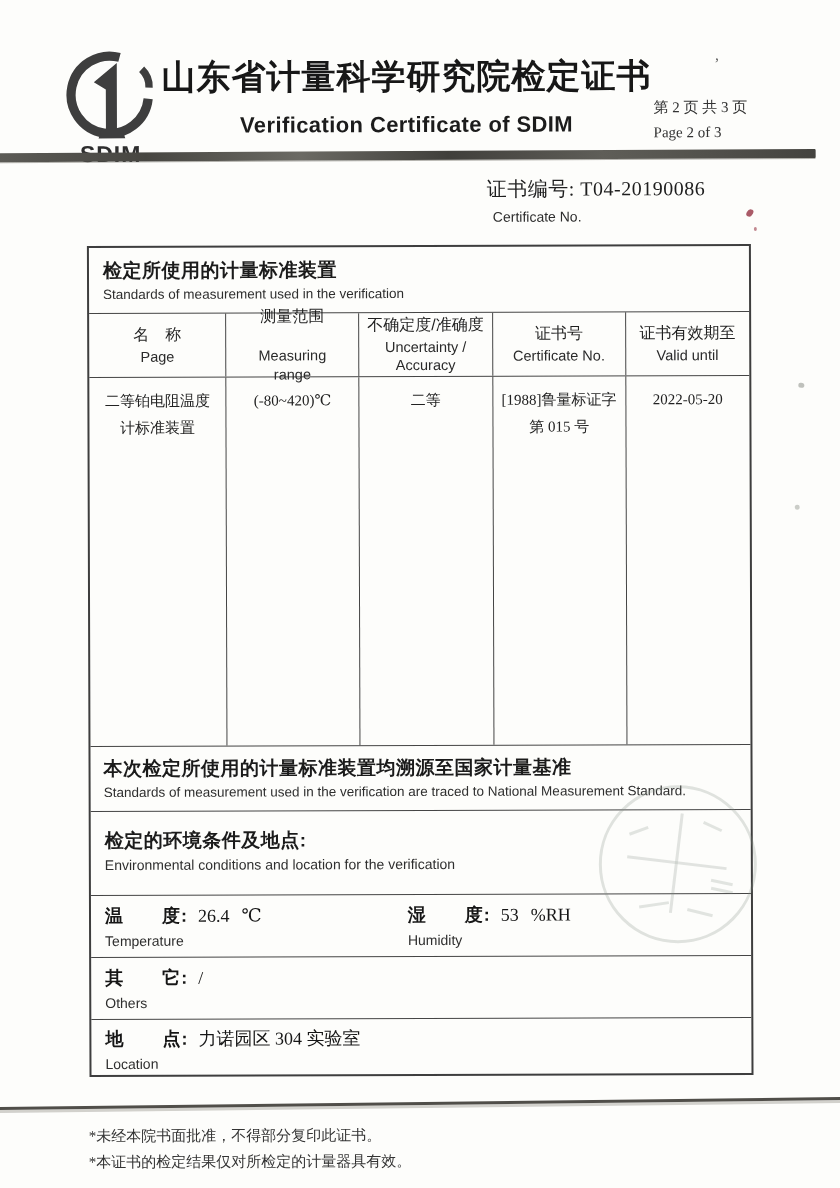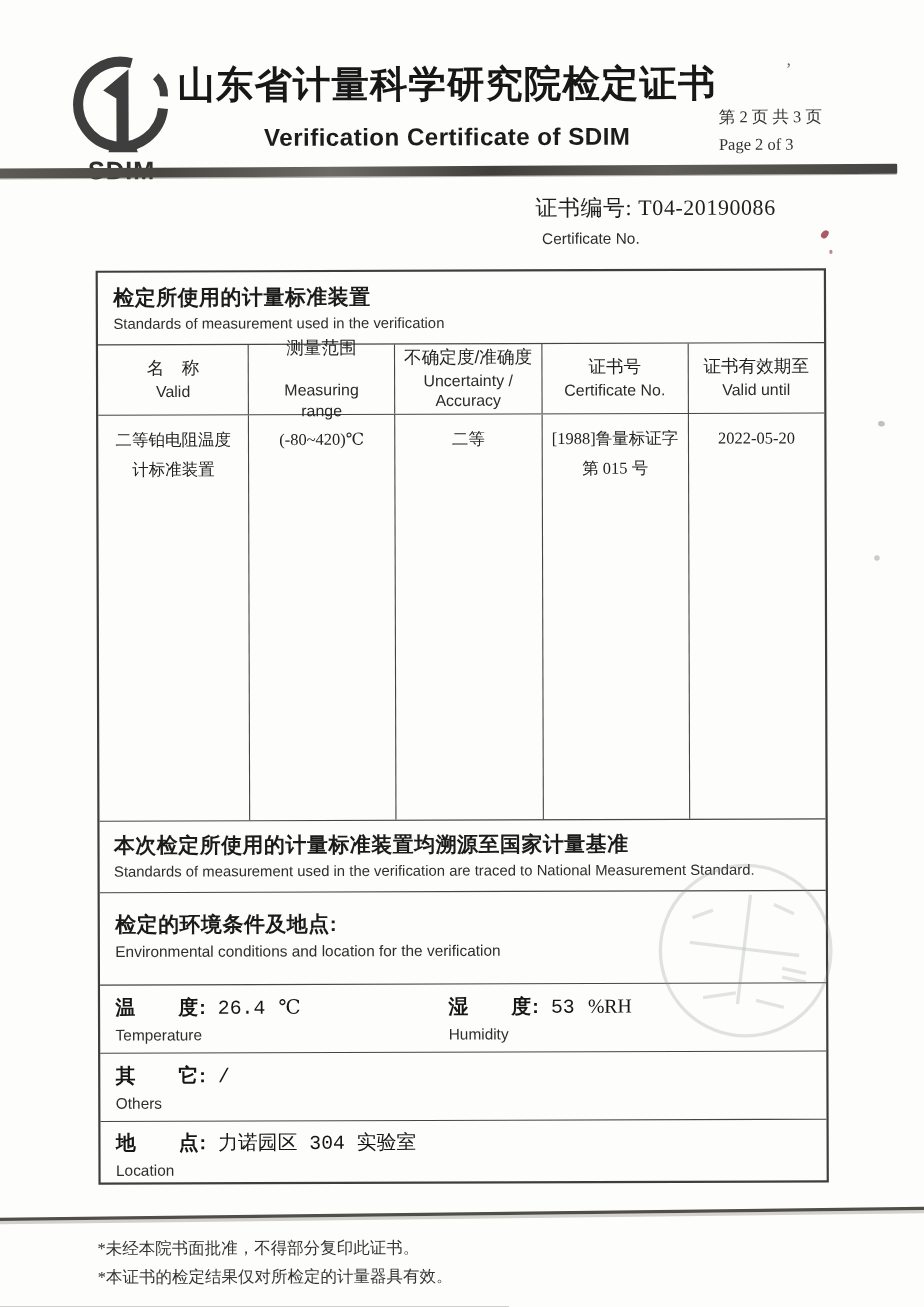--- a/index.html
+++ b/index.html
@@ -56,21 +56,21 @@
   .hc-zh{font-family:var(--sans); font-size:16px; color:#1f1f1f;}
   .hc-en{font-family:var(--sans); font-size:14.5px; color:#2a2a2a; white-space:pre-line; line-height:1.25; margin-top:2px;}
   .data-cell{padding-top:10px; font-family:var(--serif); font-size:15px; line-height:1.8; color:#222; white-space:pre-line;}
   .row-trace{height:65px; padding:9px 13px 0;}
   .row-env{height:84px; padding:16px 14px 0;}
   .row-th{height:62px; display:flex; padding:8px 0 0;}
   .th-half-l{width:48%; padding-left:14px; box-sizing:border-box;}
   .th-half-r{width:52%; box-sizing:border-box;}
   .env-line{font-size:18px; color:#161616;}
   .env-label{font-family:var(--sans); font-weight:bold; letter-spacing:1px;}
-  .env-value{font-family:Liberation Mono, monospace; margin-left:10px;}
+  .env-value{font-family:Liberation Serif, serif; margin-left:10px;}
   .env-unit{font-family:var(--serif); margin-left:12px;}
   .env-en{font-family:var(--sans); font-size:14px; color:#2e2e2e; margin-top:5px;}
   .row-simple{height:62px; padding:8px 0 0 14px;}
   .row-loc{height:55px; padding:7px 0 0 14px;}
 
   
   .stamp{position:absolute; left:598px; top:786px; width:158px; height:158px; pointer-events:none; opacity:.55;}
   .stamp .ring{position:absolute; inset:0; border-radius:50%; border:3px solid rgba(132,144,134,.45);}
   .stamp .cross-v{position:absolute; left:76px; top:28px; width:3px; height:100px; background:rgba(125,138,128,.4); transform:rotate(7deg);}
   .stamp .cross-h{position:absolute; left:28px; top:76px; width:100px; height:3px; background:rgba(125,138,128,.4); transform:rotate(7deg);}
@@ -132,21 +132,21 @@
     <div class="cert-table">
 
       <div class="ct-row row-section">
         <div class="sec-zh">检定所使用的计量标准装置</div>
         <div class="sec-en">Standards of measurement used in the verification</div>
       </div>
 
       <div class="ct-row row-head">
         <div class="cell head-cell c1">
           <div class="hc-zh">名　称</div>
-          <div class="hc-en">Valid</div>
+          <div class="hc-en">Page</div>
         </div>
         <div class="cell head-cell c2">
           <div class="hc-zh">测量范围</div>
           <div class="hc-en">Measuring
 range</div>
         </div>
         <div class="cell head-cell c3">
           <div class="hc-zh">不确定度/准确度</div>
           <div class="hc-en">Uncertainty /
 Accuracy</div>

